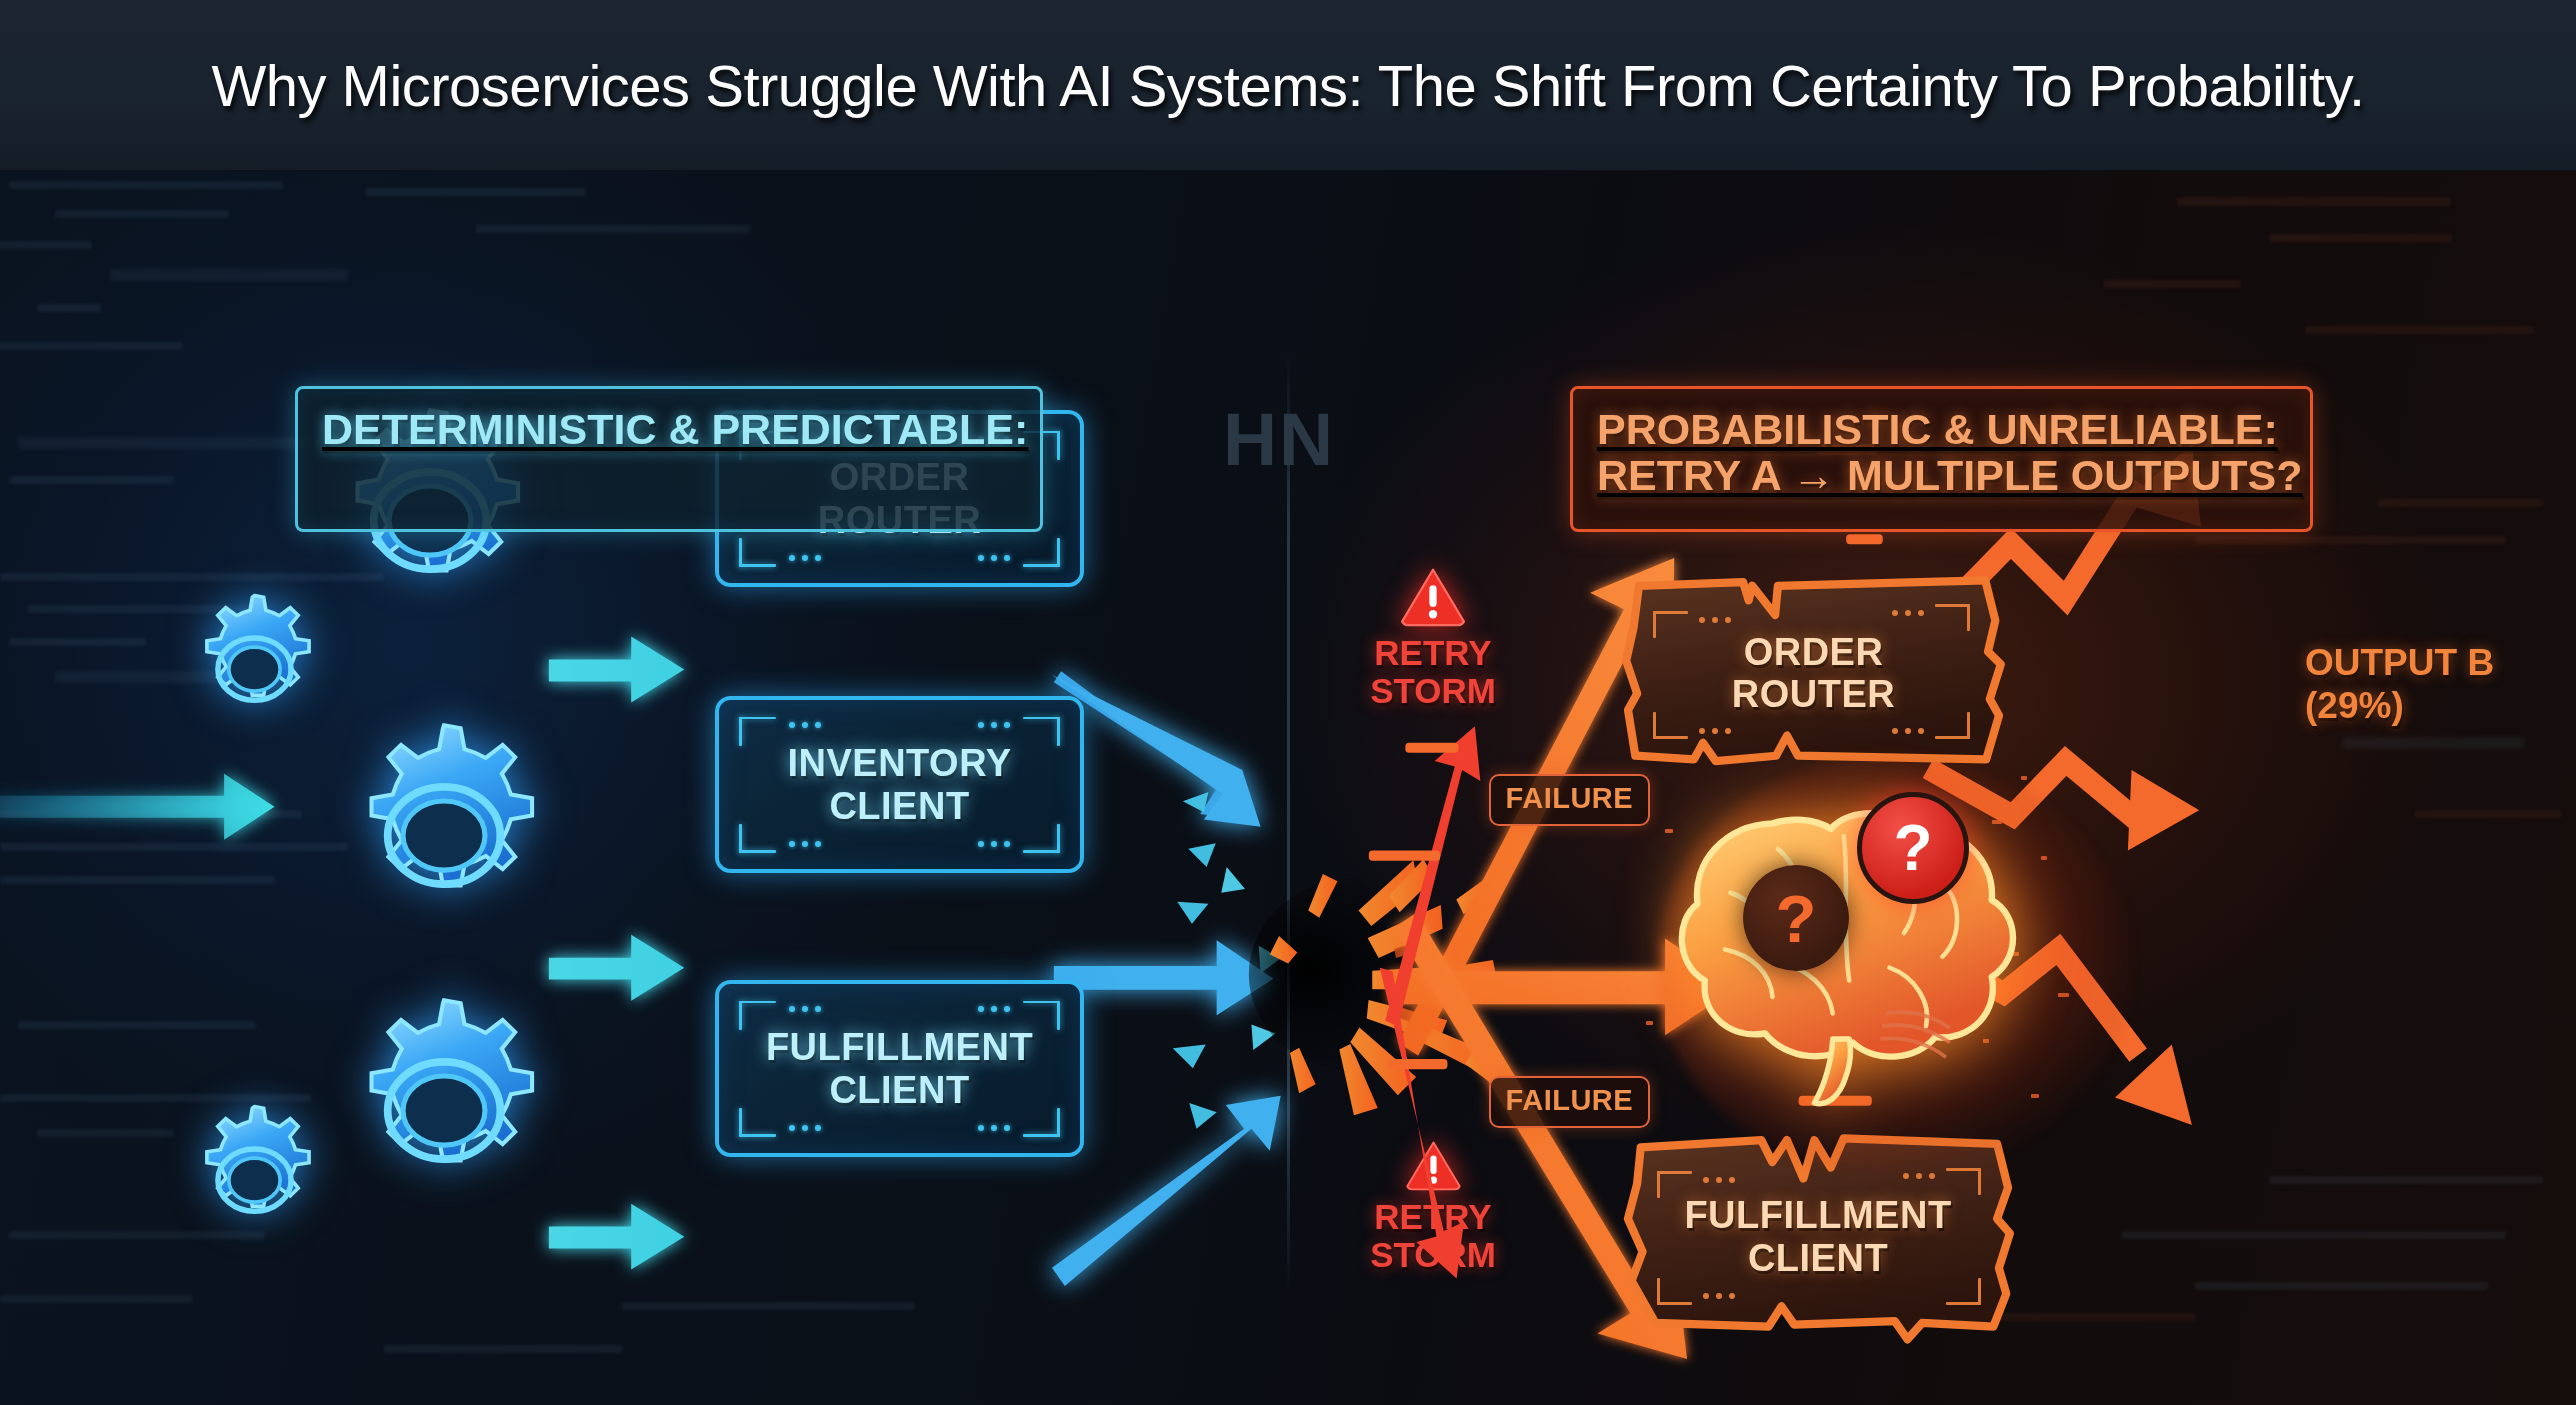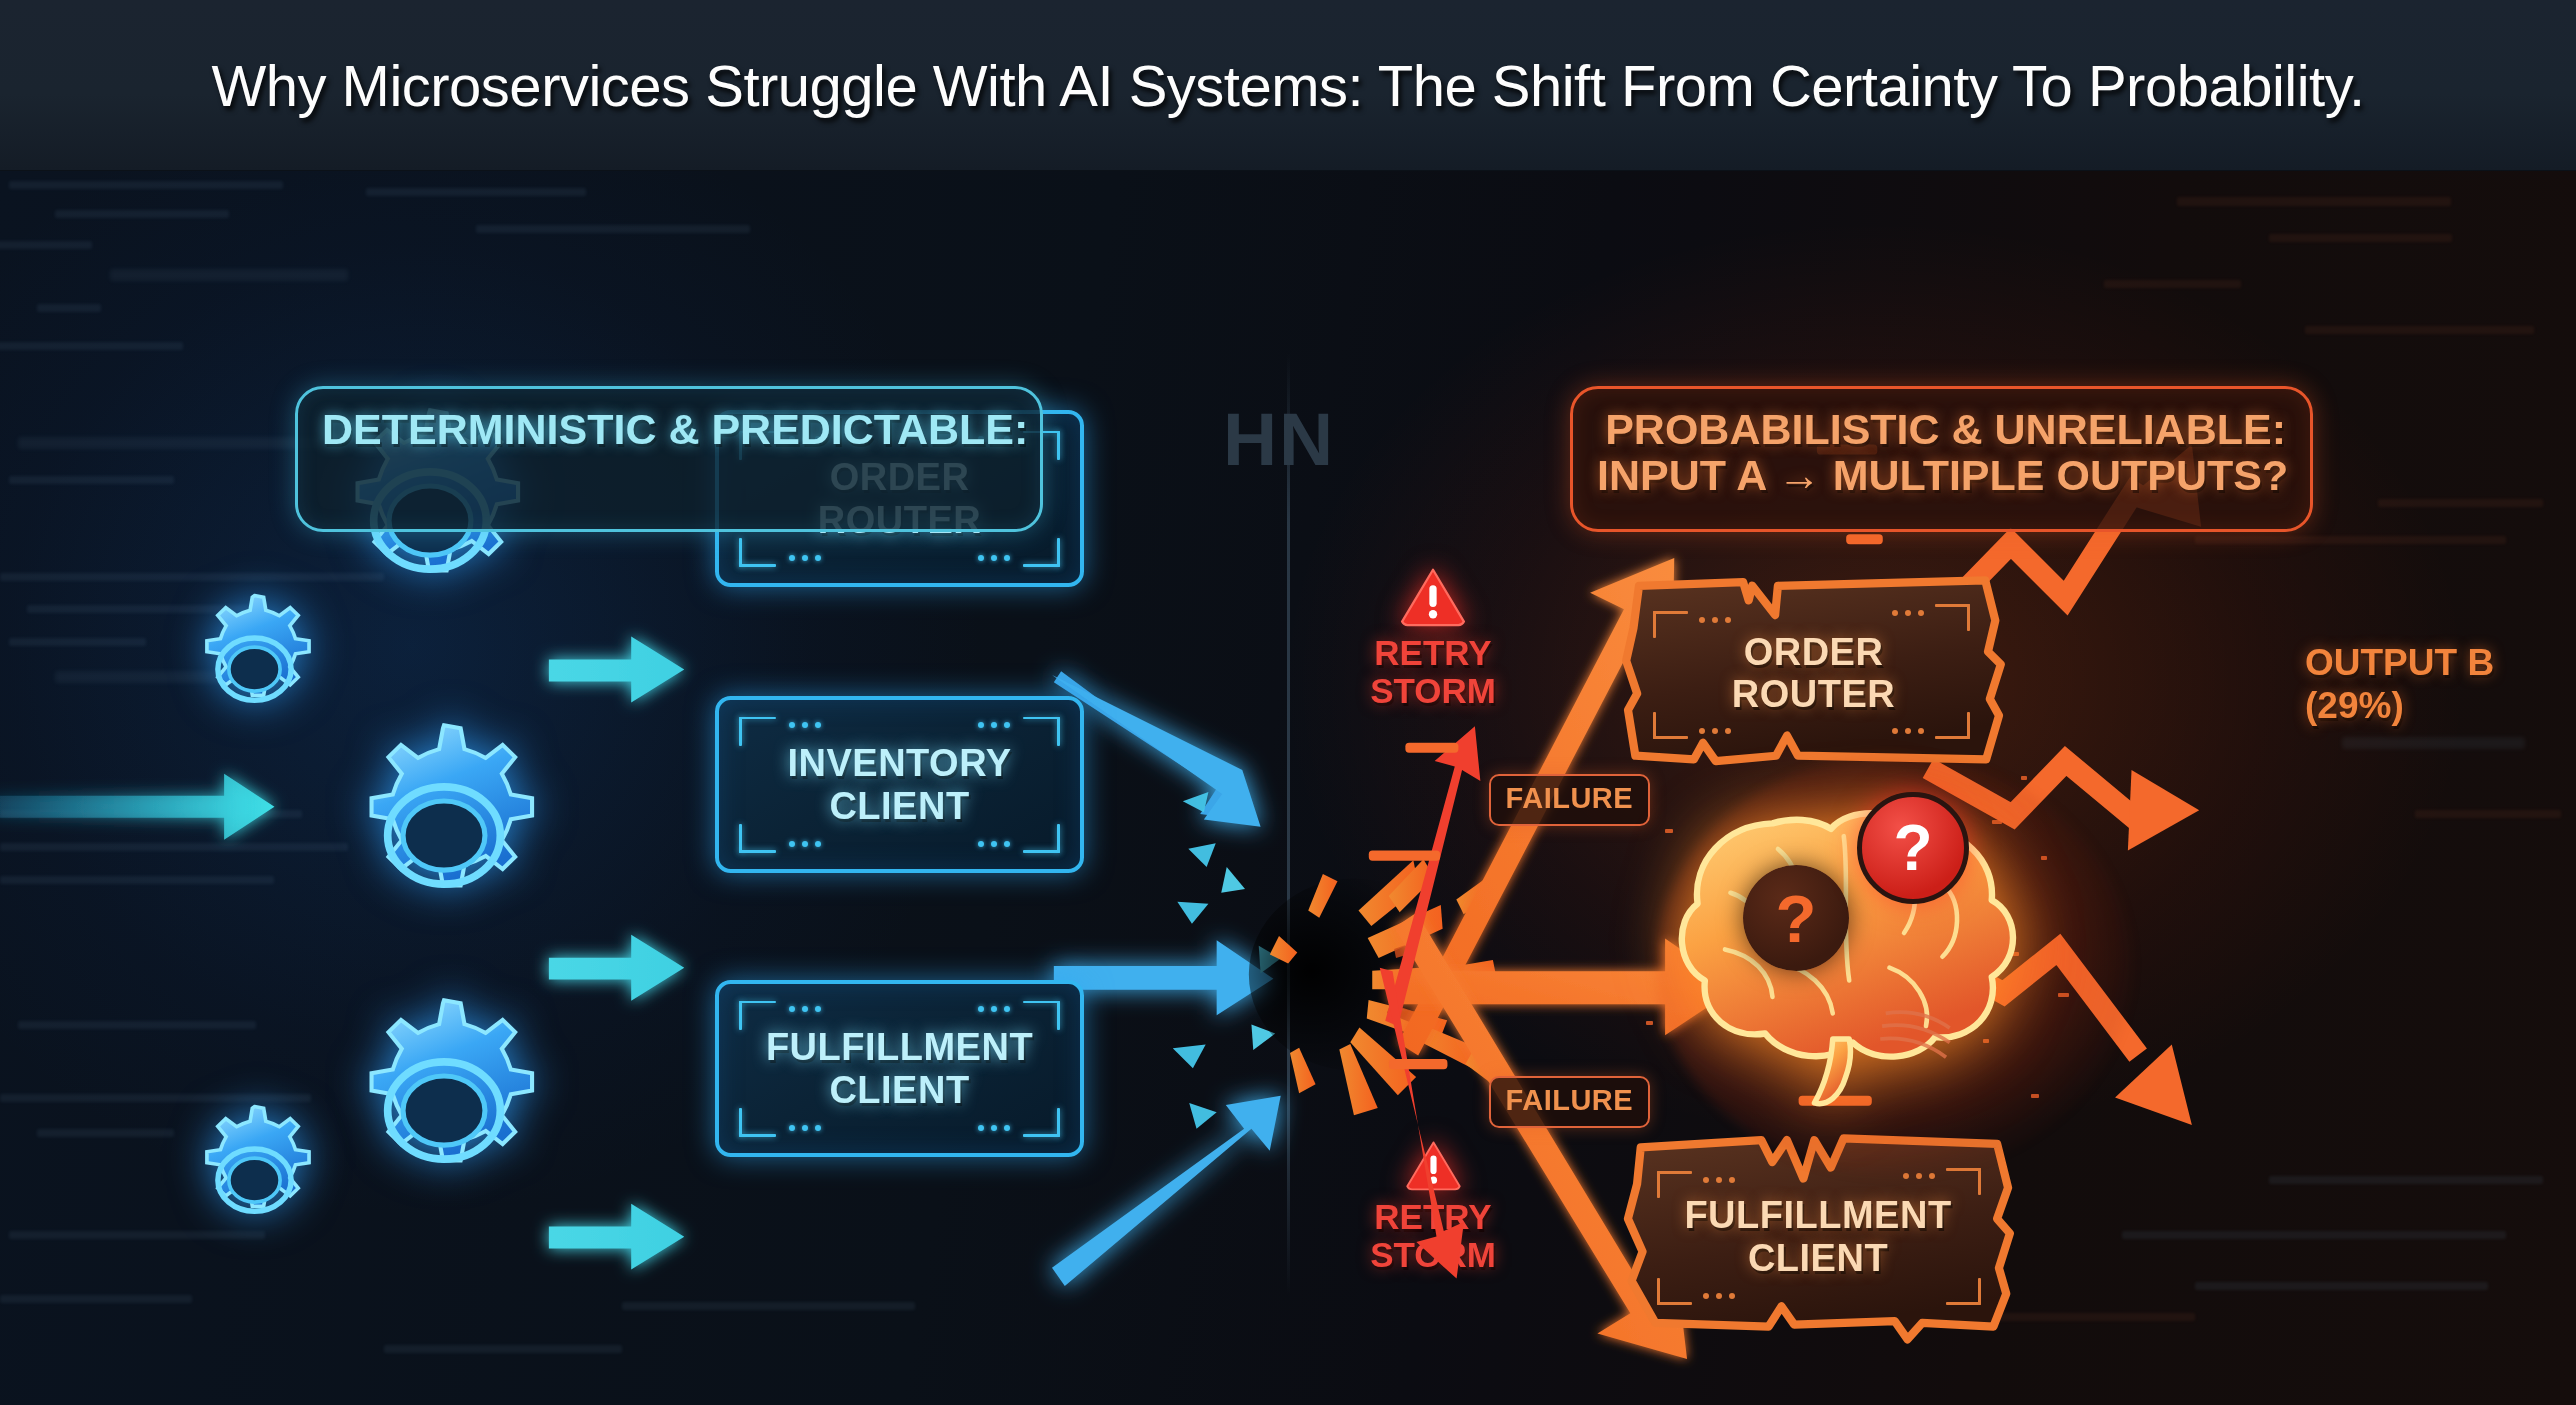--- a/index.html
+++ b/index.html
@@ -35,22 +35,22 @@
   
   #divider{position:absolute;left:1287px;top:183px;width:2.7px;height:942px;
            background:linear-gradient(180deg,rgba(120,160,190,0) 0%,rgba(120,160,190,.28) 18%,rgba(120,160,190,.30) 80%,rgba(120,160,190,0) 100%);}
 
   
   .hn{position:absolute;color:#2b3946;font-size:75px;font-weight:bold;letter-spacing:1.8px;
       font-family:"Liberation Sans",sans-serif;user-select:none;}
   #hn-top{left:1223px;top:226px;}
 
   
-  .pill{position:absolute;border-radius:28px;padding:16.5px 24px 20px 24px;
-        box-sizing:border-box;text-align:right;line-height:1.09;}
+  .pill{position:absolute;border-radius:8px;padding:16.5px 24px 20px 24px;
+        box-sizing:border-box;text-align:left;line-height:1.09;text-decoration:underline;}
   .pill .l1,.pill .l2{display:block;font-weight:bold;white-space:nowrap;}
 
   #pill-left{left:295px;top:216px;width:748px;height:146px;
              border:3.7px solid #4fc3dd;background:rgba(14,32,44,.82);
              box-shadow:0 0 24px rgba(60,190,230,.35),inset 0 0 20px rgba(40,140,190,.18);}
   #pill-left .l1,#pill-left .l2{color:#9fe8f5;font-size:43px;
              text-shadow:0 0 12.8px rgba(90,210,240,.75),1.8px 2.7px 0 rgba(0,0,0,.45);}
 
   #pill-right{left:1570px;top:216px;width:743px;height:146px;
               border:3.7px solid #e8552a;background:rgba(44,18,12,.85);
@@ -701,20 +701,20 @@
     <div class="outlbl" style="left:2305px;top:472px;">
       <span>OUTPUT B</span><br>
       <span>(29%)</span>
     </div>
 
     <div class="pill" id="pill-left">
       <span class="l1">DETERMINISTIC &amp; PREDICTABLE:</span>
     </div>
     <div class="pill" id="pill-right">
       <span class="l1">PROBABILISTIC &amp; UNRELIABLE:</span>
-      <span class="l2">INPUT A → MULTIPLE OUTPUTS?</span>
+      <span class="l2">RETRY A → MULTIPLE OUTPUTS?</span>
     </div>
 
     <div class="hn" id="hn-top">HN</div>
 
   </div>
 </div>
 
 
 </body></html>

